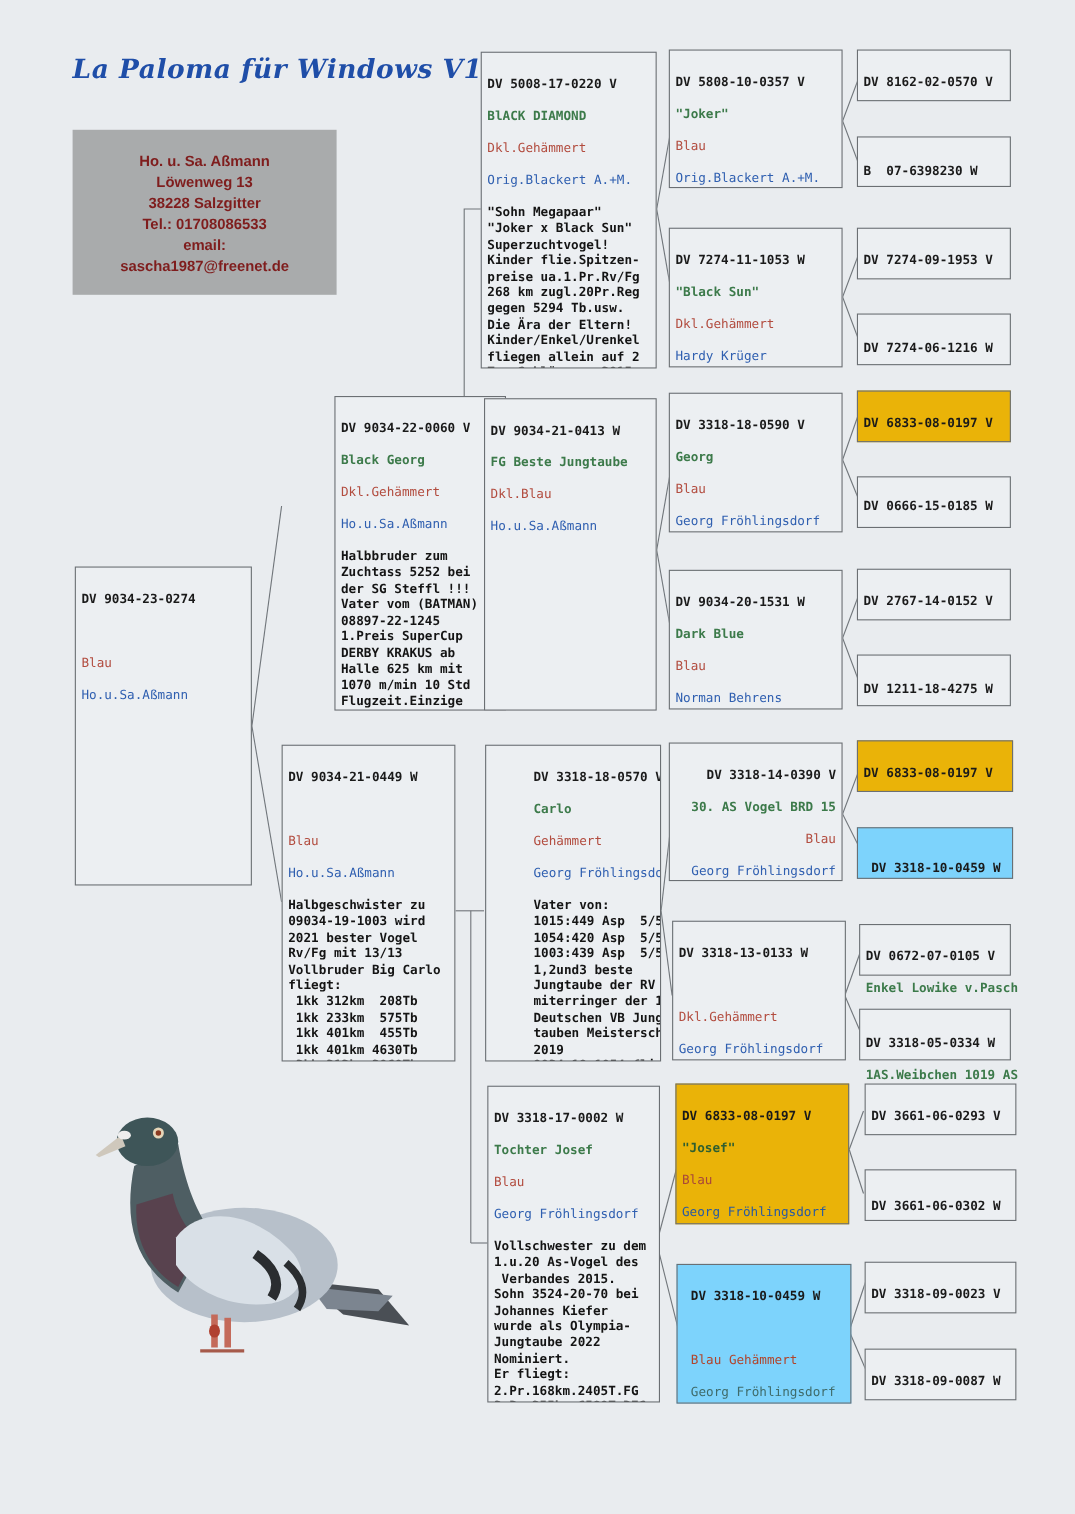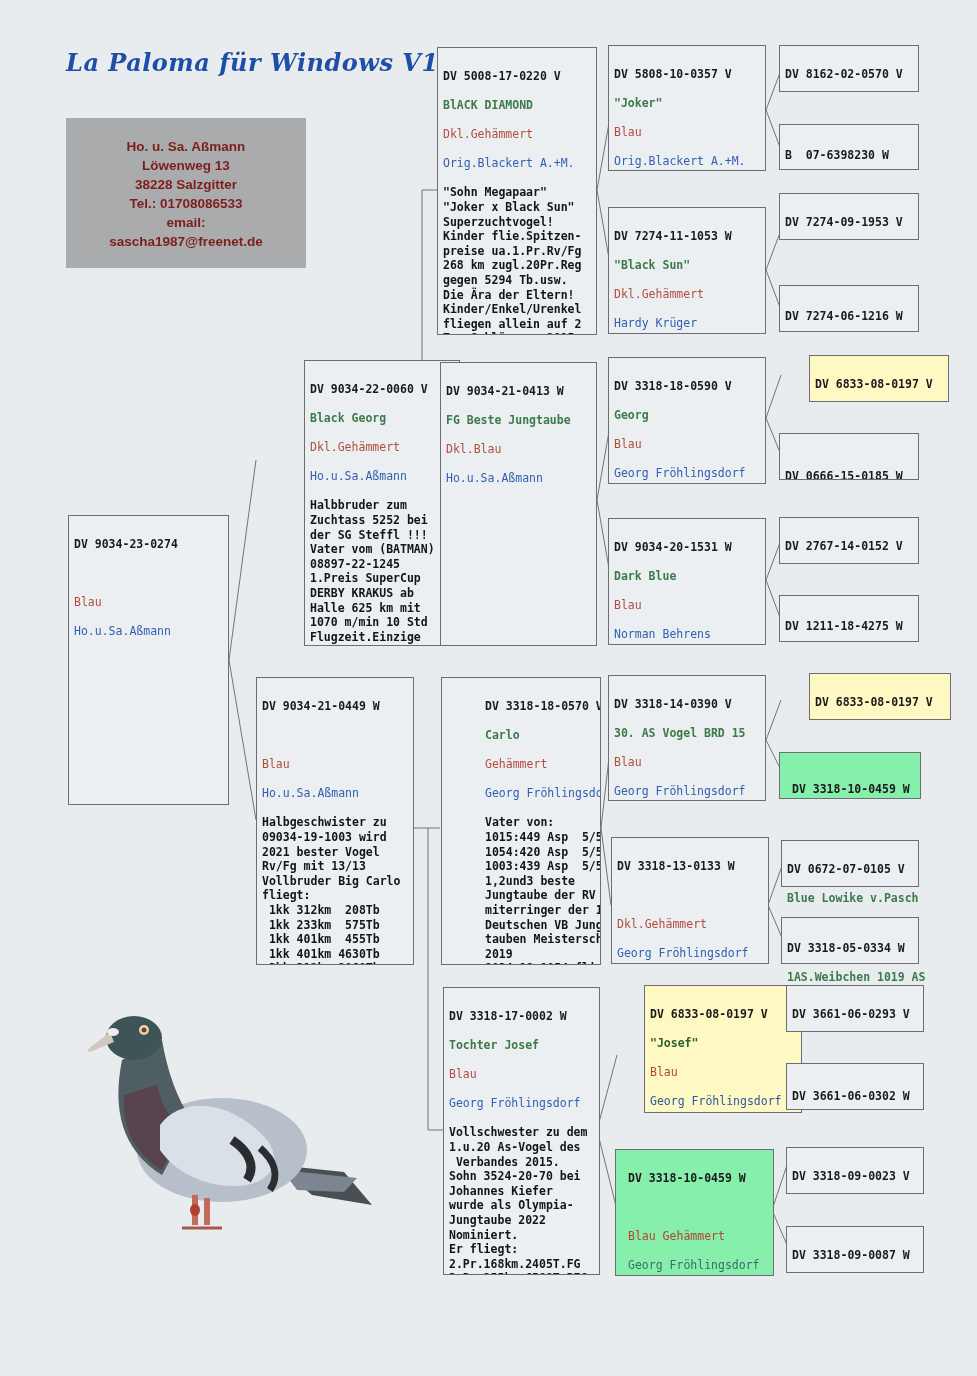--- a/index.html
+++ b/index.html
@@ -22,22 +22,22 @@
     box-sizing:border-box; padding-top:19px;
   }
   .addr div { white-space:nowrap; }
   .card {
     position:absolute; box-sizing:border-box;
     border:1.5px solid #6b6f73; background:#eceff2;
     padding:6px 5px 4px 5px;
     font-size:11.5px; line-height:14.6px; font-weight:bold; color:#161616;
     white-space:pre; overflow:hidden;
   }
-  .card.green { background:#fef9c3;margin-left:30px; }
-  .card.yellow { background:#86efac;padding-left:12px; }
+  .card.green { background:#eab308; }
+  .card.yellow { background:#7dd3fc;padding-left:12px; }
   .card .id { color:#1a1a1a; }
   .card .name { color:#3c7a4a; font-weight:bold; }
   .card .color { color:#b24c3f; font-weight:normal; }
   .card .breeder { color:#2f5fb0; font-weight:normal; }
   .card .notes { color:#141414; }
   .card.green .name { color:#2f5f30; }
   .card.green .color { color:#a8473a; }
   .card.green .breeder { color:#2a5aa0; }
   .card.yellow .color { color:#b0452c; }
   .card.yellow .breeder { color:#3f6b6a; }
@@ -247,21 +247,21 @@
 </div>
 
 <div class="card" style="left:608px;top:518px;width:158px;height:127px;">
 <div class="id">DV 9034-20-1531 W</div>
 <div class="name">Dark Blue</div>
 <div class="color">Blau</div>
 <div class="breeder">Norman Behrens</div>
 
 </div>
 
-<div class="card" style="left:608px;top:675px;width:158px;height:126px;">
+<div class="card" style="left:608px;top:675px;width:158px;height:126px;text-align:right;">
 <div class="id">DV 3318-14-0390 V</div>
 <div class="name">30. AS Vogel BRD 15</div>
 <div class="color">Blau</div>
 <div class="breeder">Georg Fröhlingsdorf</div>
 
 </div>
 
 <div class="card" style="left:611px;top:837px;width:158px;height:127px;">
 <div class="id">DV 3318-13-0133 W</div>
 <div class="name"> </div>
@@ -287,54 +287,54 @@
 </div>
 
 <div class="card" style="left:779px;top:45px;width:140px;height:47px;">
 <div class="id">DV 8162-02-0570 V</div>
 
 </div>
 <div class="card" style="left:779px;top:124px;width:140px;height:46px;padding-top:8px;">
 <div class="id">B  07-6398230 W</div>
 
 </div>
-<div class="card" style="left:779px;top:193px;width:140px;height:47px;">
+<div class="card" style="left:779px;top:207px;width:140px;height:47px;">
 <div class="id">DV 7274-09-1953 V</div>
 
 </div>
 <div class="card" style="left:779px;top:285px;width:140px;height:47px;padding-top:8px;">
 <div class="id">DV 7274-06-1216 W</div>
 
 </div>
 <div class="card green" style="left:779px;top:355px;width:140px;height:47px;">
 <div class="id">DV 6833-08-0197 V</div>
 
 </div>
-<div class="card" style="left:779px;top:433px;width:140px;height:47px;padding-top:20px;">
+<div class="card" style="left:779px;top:433px;width:140px;height:47px;padding-top:4px;">
 <div class="id">DV 0666-15-0185 W</div>
 
 </div>
 <div class="card" style="left:779px;top:517px;width:140px;height:47px;">
 <div class="id">DV 2767-14-0152 V</div>
 
 </div>
 <div class="card" style="left:779px;top:595px;width:140px;height:47px;padding-top:8px;">
 <div class="id">DV 1211-18-4275 W</div>
 
 </div>
 <div class="card green" style="left:779px;top:673px;width:142px;height:47px;">
 <div class="id">DV 6833-08-0197 V</div>
 
 </div>
 <div class="card yellow" style="left:779px;top:752px;width:142px;height:47px;padding-top:14px;">
 <div class="id">DV 3318-10-0459 W</div>
 </div>
 <div class="card" style="left:781px;top:840px;width:138px;height:47px;overflow:visible;">
 <div class="id">DV 0672-07-0105 V</div>
-<div class="name">Blue Lowike v.Pasch</div>
+<div class="name">Enkel Lowike v.Pasch</div>
 </div>
 <div class="card" style="left:781px;top:917px;width:138px;height:47px;padding-top:8px;overflow:visible;">
 <div class="id">DV 3318-05-0334 W</div>
 <div class="name">1AS.Weibchen 1019 AS</div>
 </div>
 <div class="card" style="left:786px;top:985px;width:138px;height:47px;">
 <div class="id">DV 3661-06-0293 V</div>
 </div>
 <div class="card" style="left:786px;top:1063px;width:138px;height:47px;padding-top:10px;">
 <div class="id">DV 3661-06-0302 W</div>

